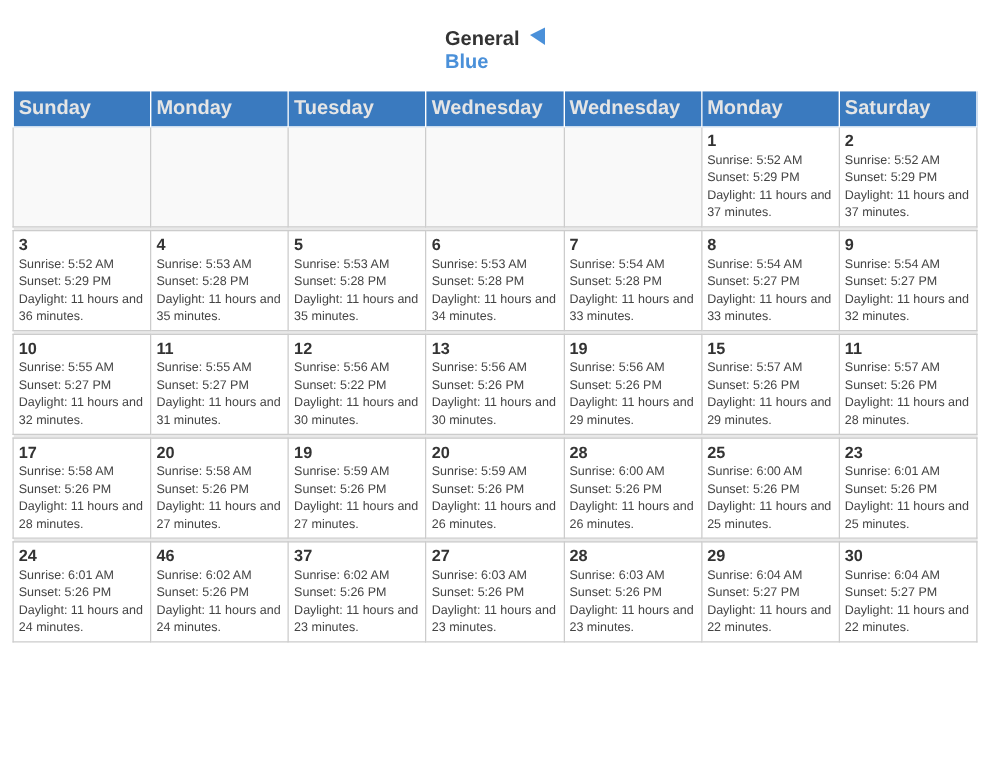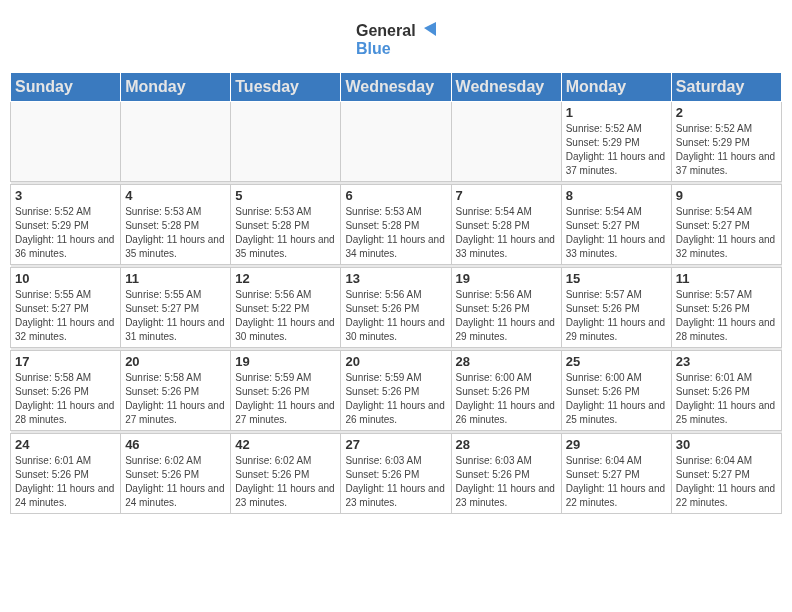--- a/index.html
+++ b/index.html
@@ -274,21 +274,21 @@
 Sunset: 5:26 PM
 Daylight: 11 hours and 24 minutes.</div>
         </td>
         <td>
           <span class="day-number">46</span>
           <div class="day-info">Sunrise: 6:02 AM
 Sunset: 5:26 PM
 Daylight: 11 hours and 24 minutes.</div>
         </td>
         <td>
-          <span class="day-number">42</span>
+          <span class="day-number">37</span>
           <div class="day-info">Sunrise: 6:02 AM
 Sunset: 5:26 PM
 Daylight: 11 hours and 23 minutes.</div>
         </td>
         <td>
           <span class="day-number">27</span>
           <div class="day-info">Sunrise: 6:03 AM
 Sunset: 5:26 PM
 Daylight: 11 hours and 23 minutes.</div>
         </td>

